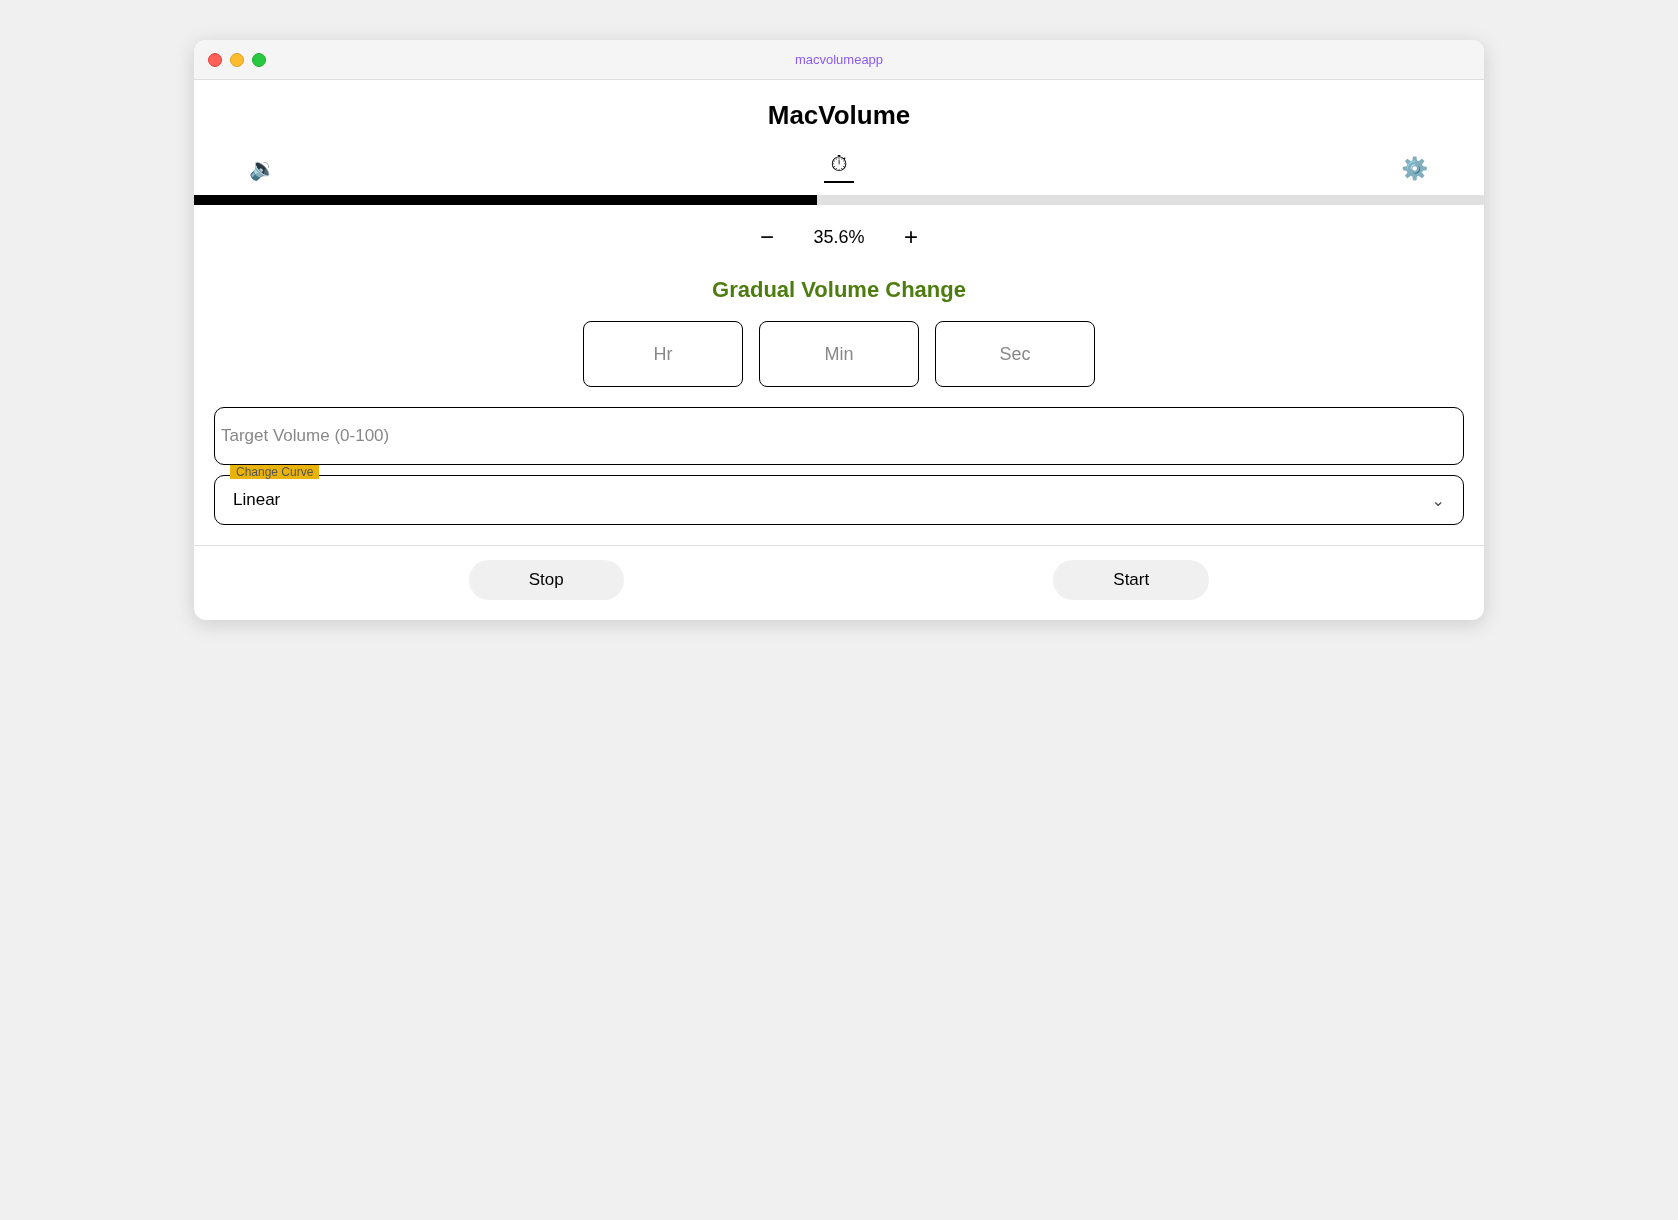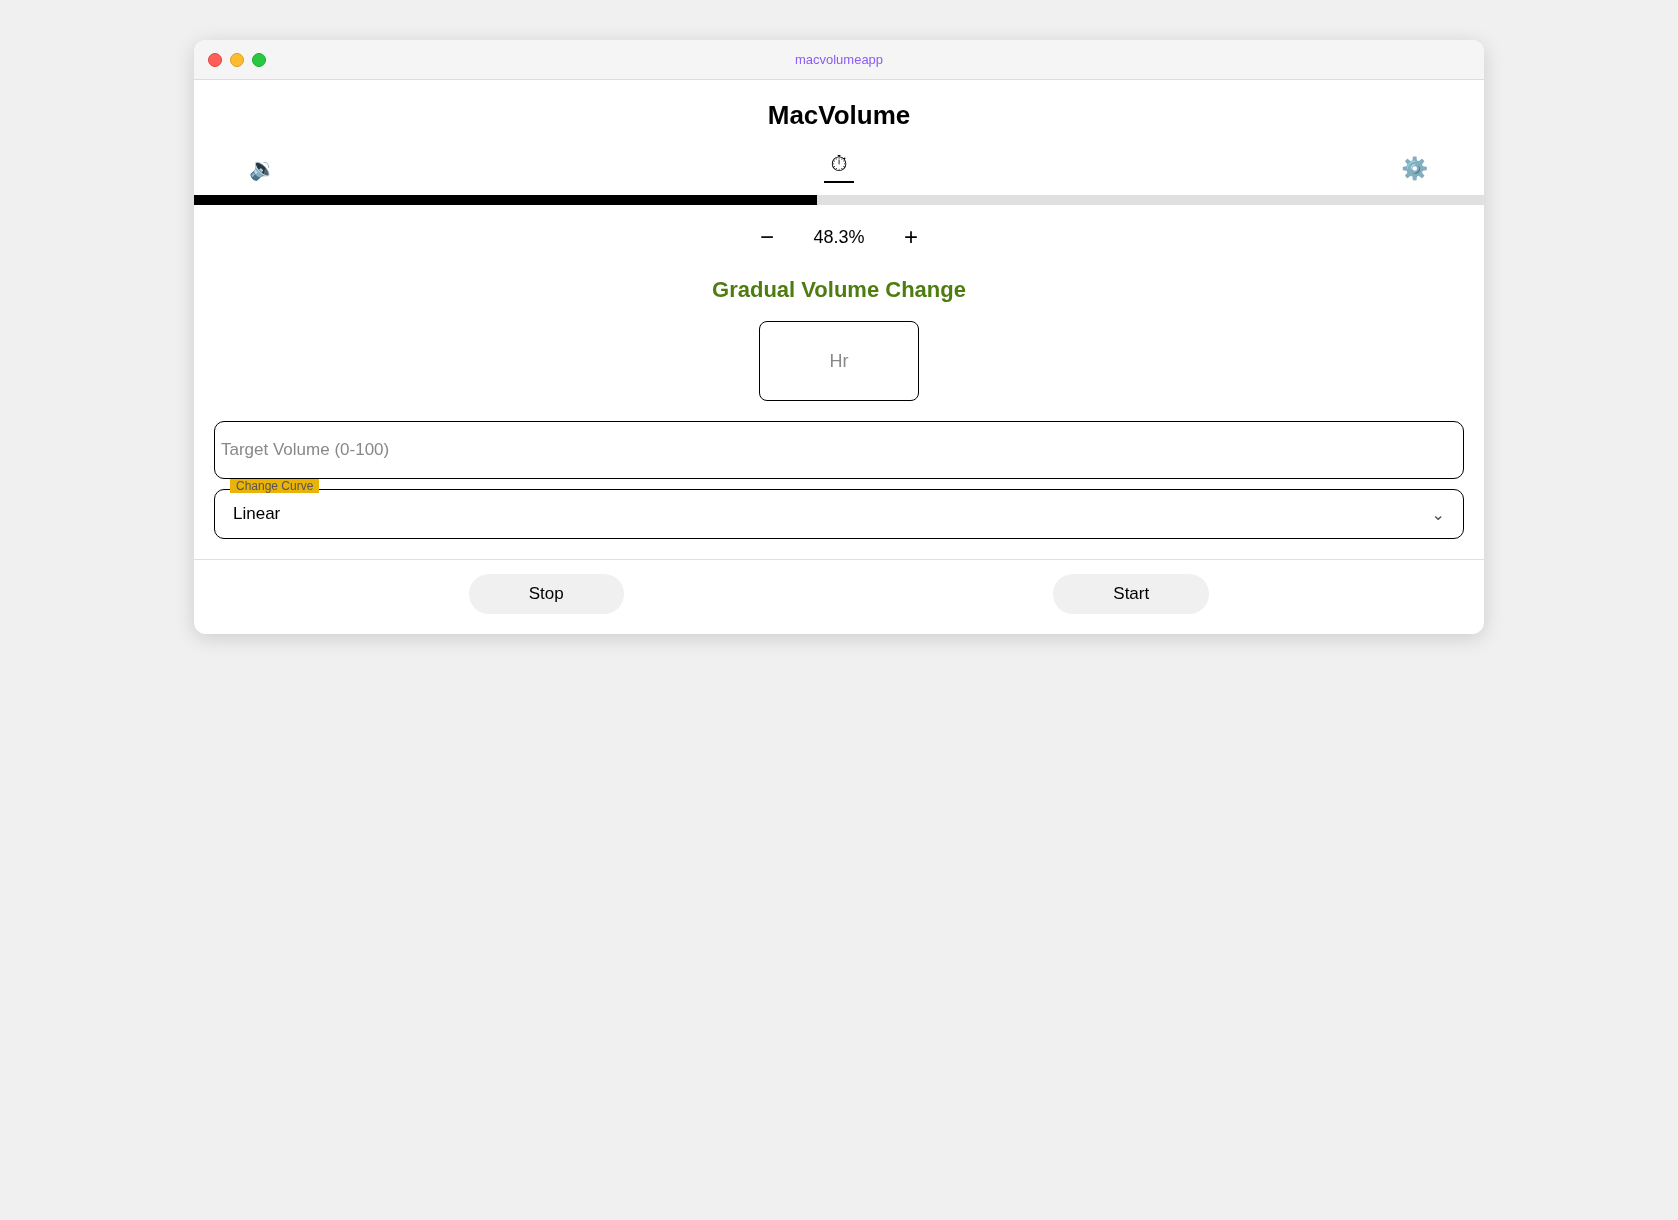--- a/index.html
+++ b/index.html
@@ -168,21 +168,21 @@
       display: flex;
       justify-content: center;
       gap: 16px;
       padding: 0 40px 20px;
     }
 
     .time-input-box {
       border: 1.5px solid #000;
       border-radius: 8px;
       width: 160px;
-      height: 80px;
+      height: 66px;
       display: flex;
       align-items: center;
       justify-content: center;
     }
 
     .time-input-box input {
       border: none;
       outline: none;
       font-size: 18px;
       width: 100%;
@@ -299,29 +299,35 @@
     </div>
 
     <div class="slider-section">
       <div class="slider-track-container">
         <div class="slider-fill" style="width: 48.3%;"></div>
       </div>
     </div>
 
     <div class="volume-control">
       <button class="vol-btn">−</button>
-      <span class="vol-pct">48.3%</span>
+      <span class="vol-pct">35.6%</span>
       <button class="vol-btn">+</button>
     </div>
 
     <div class="section-title">Gradual Volume Change</div>
 
     <div class="time-inputs">
       <div class="time-input-box">
         <input type="text" placeholder="Hr" style="">
+      </div>
+      <div class="time-input-box">
+        <input type="text" placeholder="Min" style="">
+      </div>
+      <div class="time-input-box">
+        <input type="text" placeholder="Sec" style="">
       </div>
     </div>
 
     <div class="target-volume-input">
       <input type="text" placeholder="Target Volume (0-100)" style="">
     </div>
 
     <div class="change-curve-section">
       <span class="change-curve-label">Change Curve</span>
       <div class="change-curve-select-wrapper">

